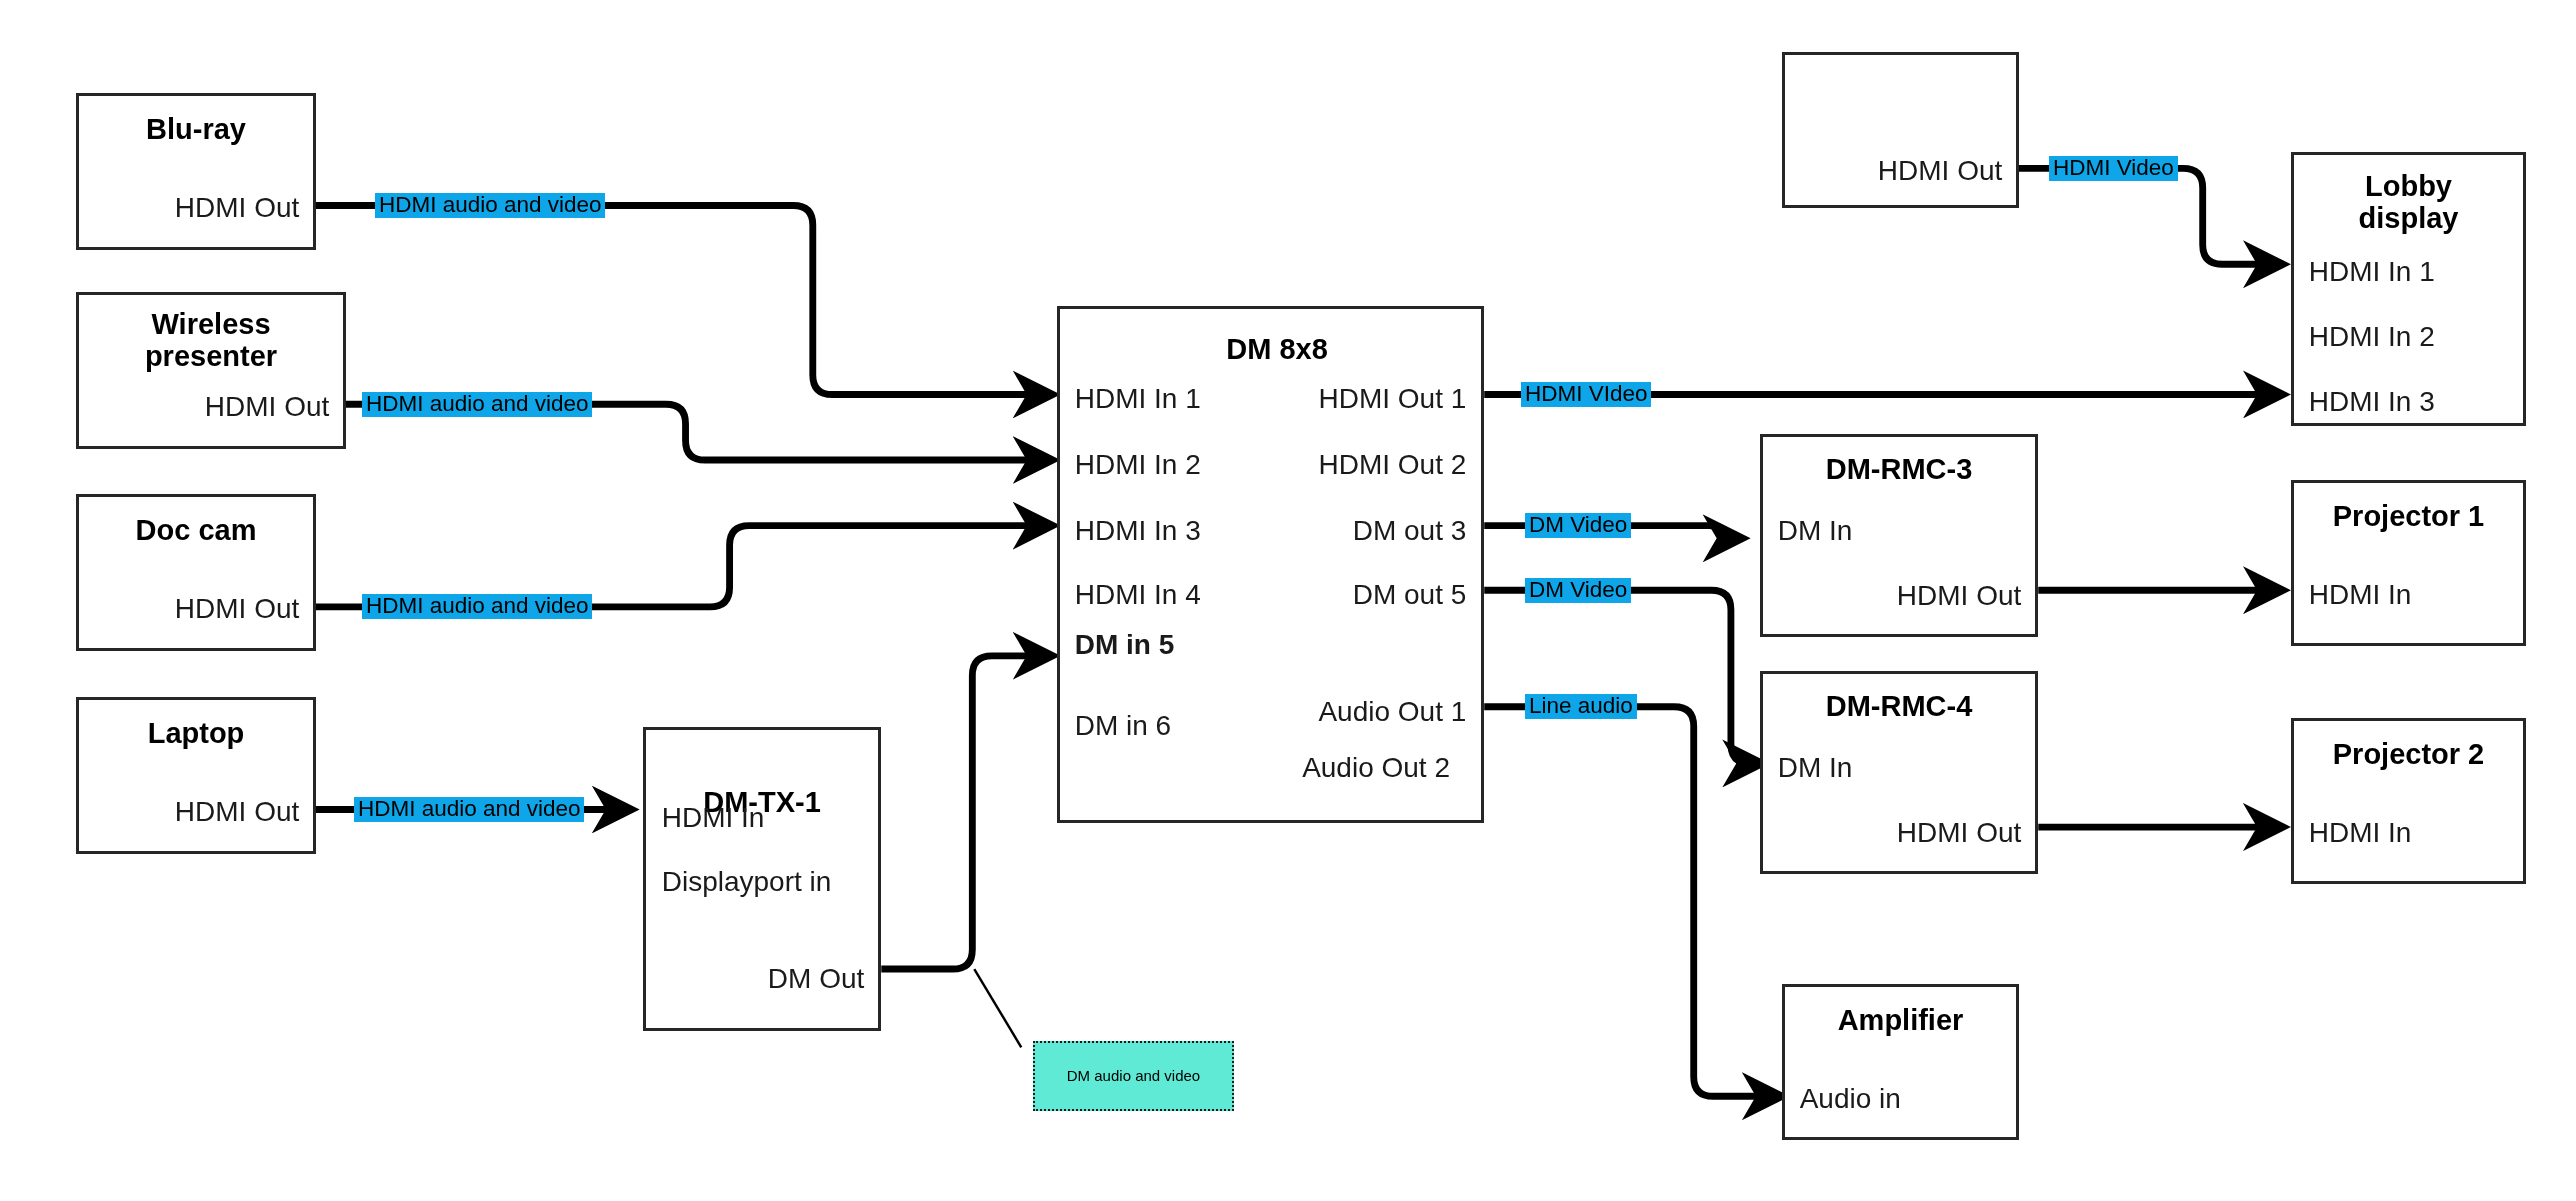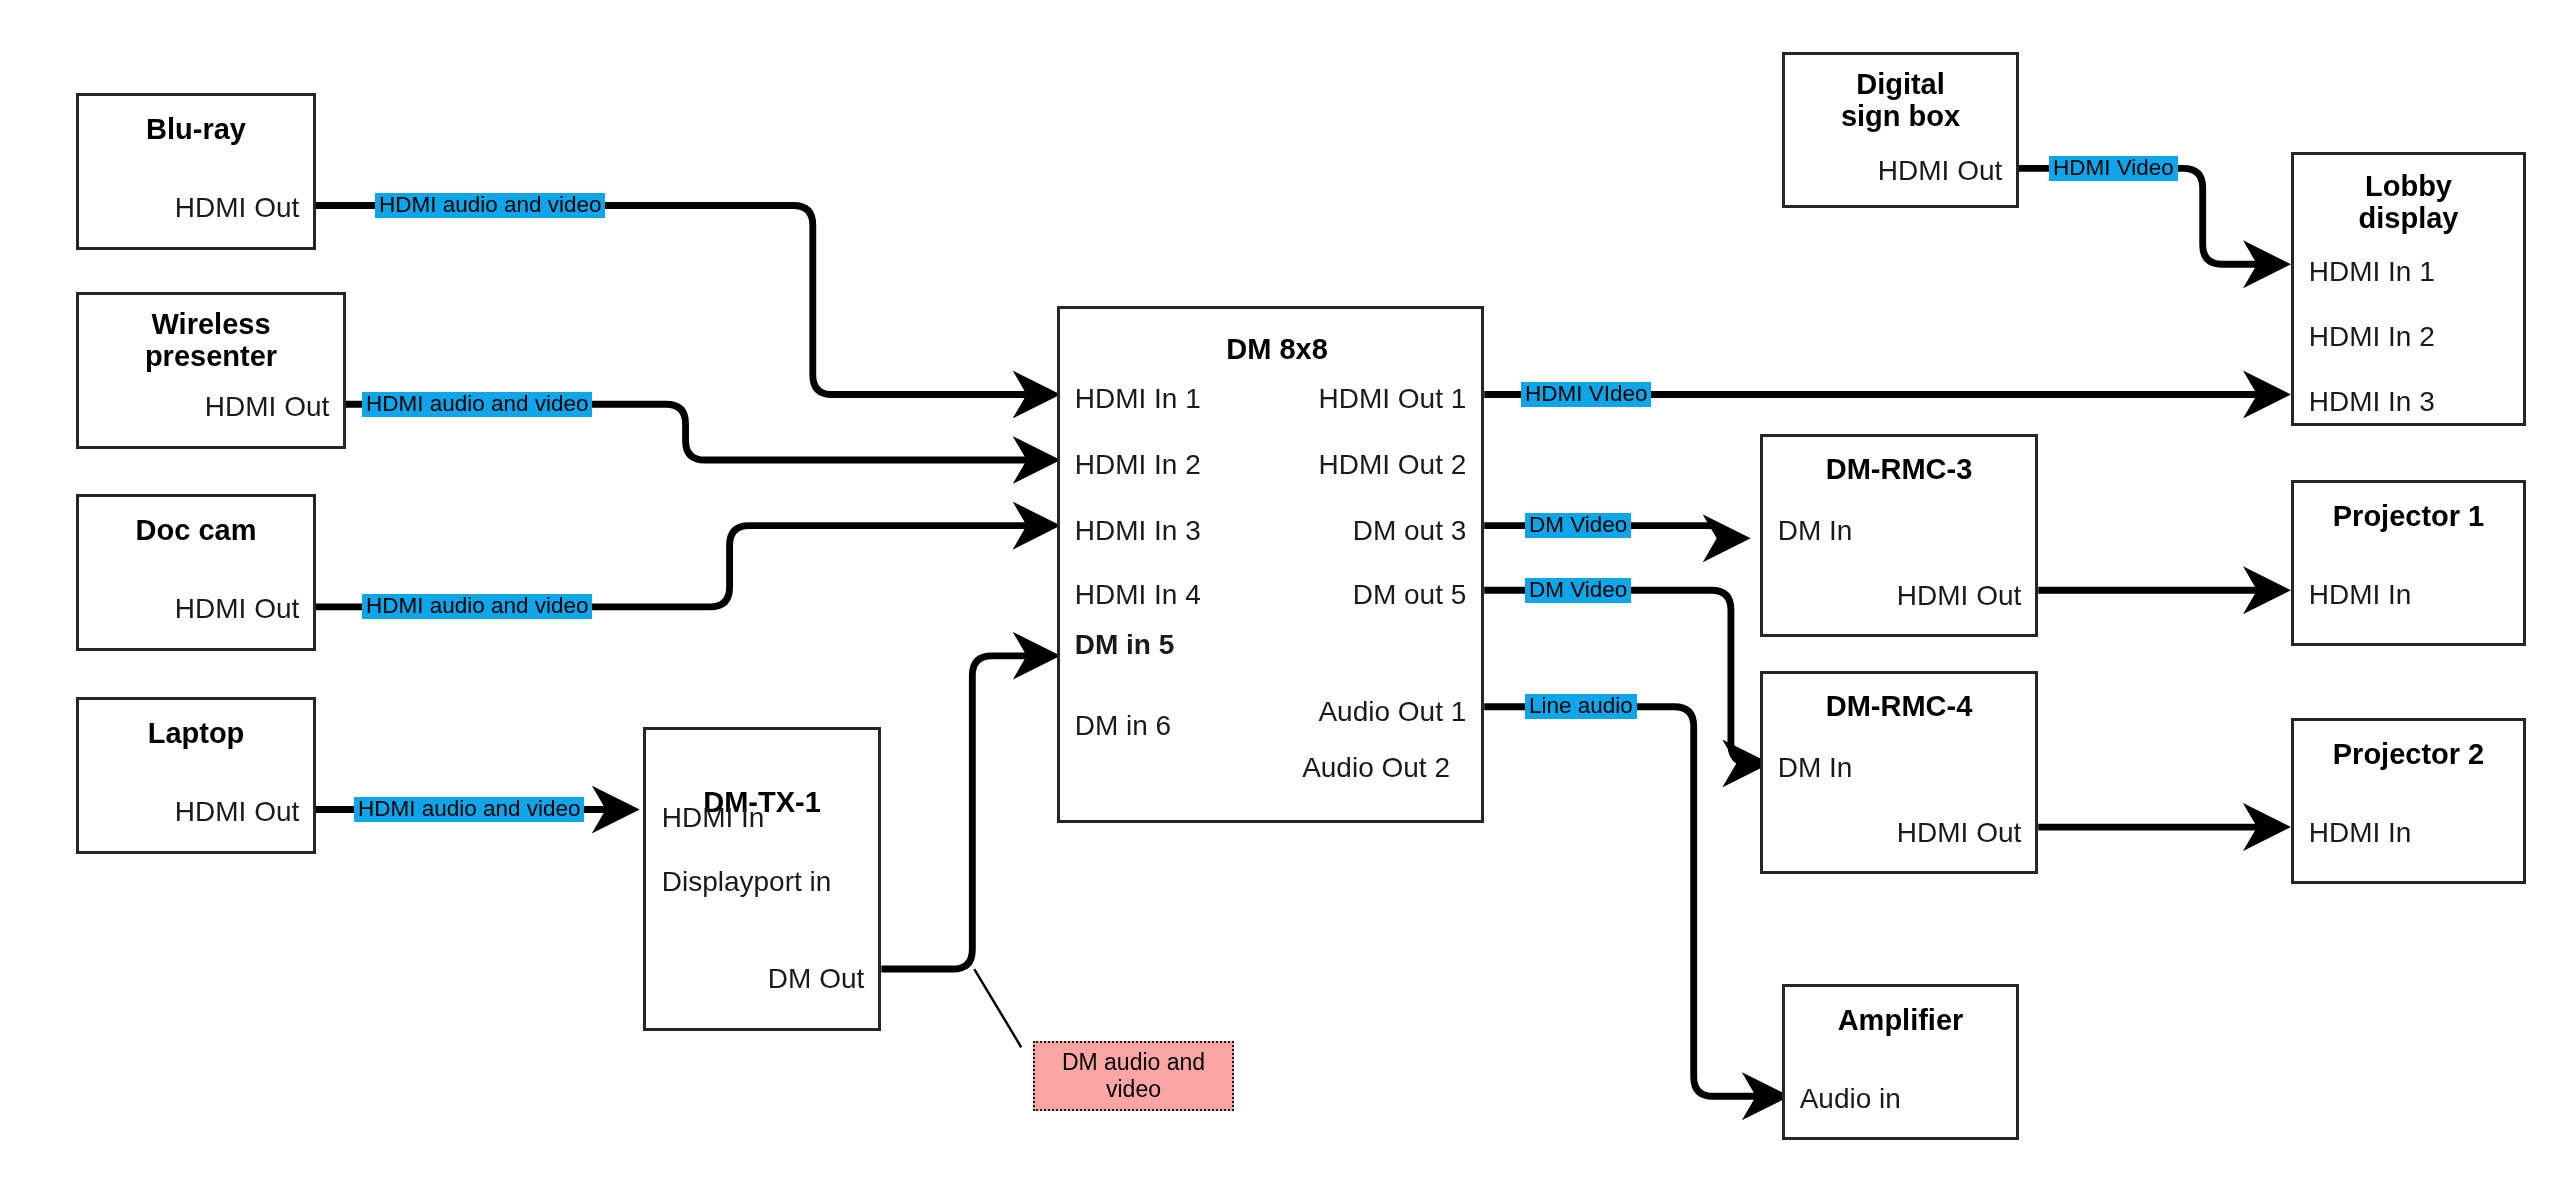--- a/index.html
+++ b/index.html
@@ -59,22 +59,22 @@
     background: #0ea5e9;
     white-space: nowrap;
     padding: 0 3.9px;
     z-index: 6;
     line-height: 1.1;
   }
   .note {
     position: absolute;
     box-sizing: border-box;
     border: 2.9px dotted #1a1a1a;
-    background: #fca5a5;
-    font-size: 23px;
+    background: #5eead4;
+    font-size: 15px;
     color: #000000;
     text-align: center;
     display: flex;
     align-items: center;
     justify-content: center;
     line-height: 1.18;
     z-index: 6;
   }
 </style>
 </head>
@@ -155,21 +155,20 @@
 
     <div class="port right" style="right:14.7px; top:76px;">HDMI Out 1</div>
     <div class="port right" style="right:14.7px; top:142px;">HDMI Out 2</div>
     <div class="port right" style="right:14.7px; top:208px;">DM out 3</div>
     <div class="port right" style="right:14.7px; top:272px;">DM out 5</div>
     <div class="port right" style="right:14.7px; top:389px;">Audio Out 1</div>
     <div class="port right" style="right:31px; top:445px;">Audio Out 2</div>
   </div>
 
   <div class="node" style="left:1782px; top:52px; width:237px; height:156px;">
-    <div class="node-title" style="top:12.7px; padding:0 39px;">Digital sign box</div>
     <div class="port right" style="right:13.7px; top:102px;">HDMI Out</div>
   </div>
 
   <div class="node" style="left:2291px; top:152px; width:235px; height:274px;">
     <div class="node-title" style="top:14.7px; padding:0 43px;">Lobby display</div>
     <div class="port left" style="left:14.7px; top:103px;">HDMI In 1</div>
     <div class="port left" style="left:14.7px; top:168px;">HDMI In 2</div>
     <div class="port left" style="left:14.7px; top:233px;">HDMI In 3</div>
   </div>
 

